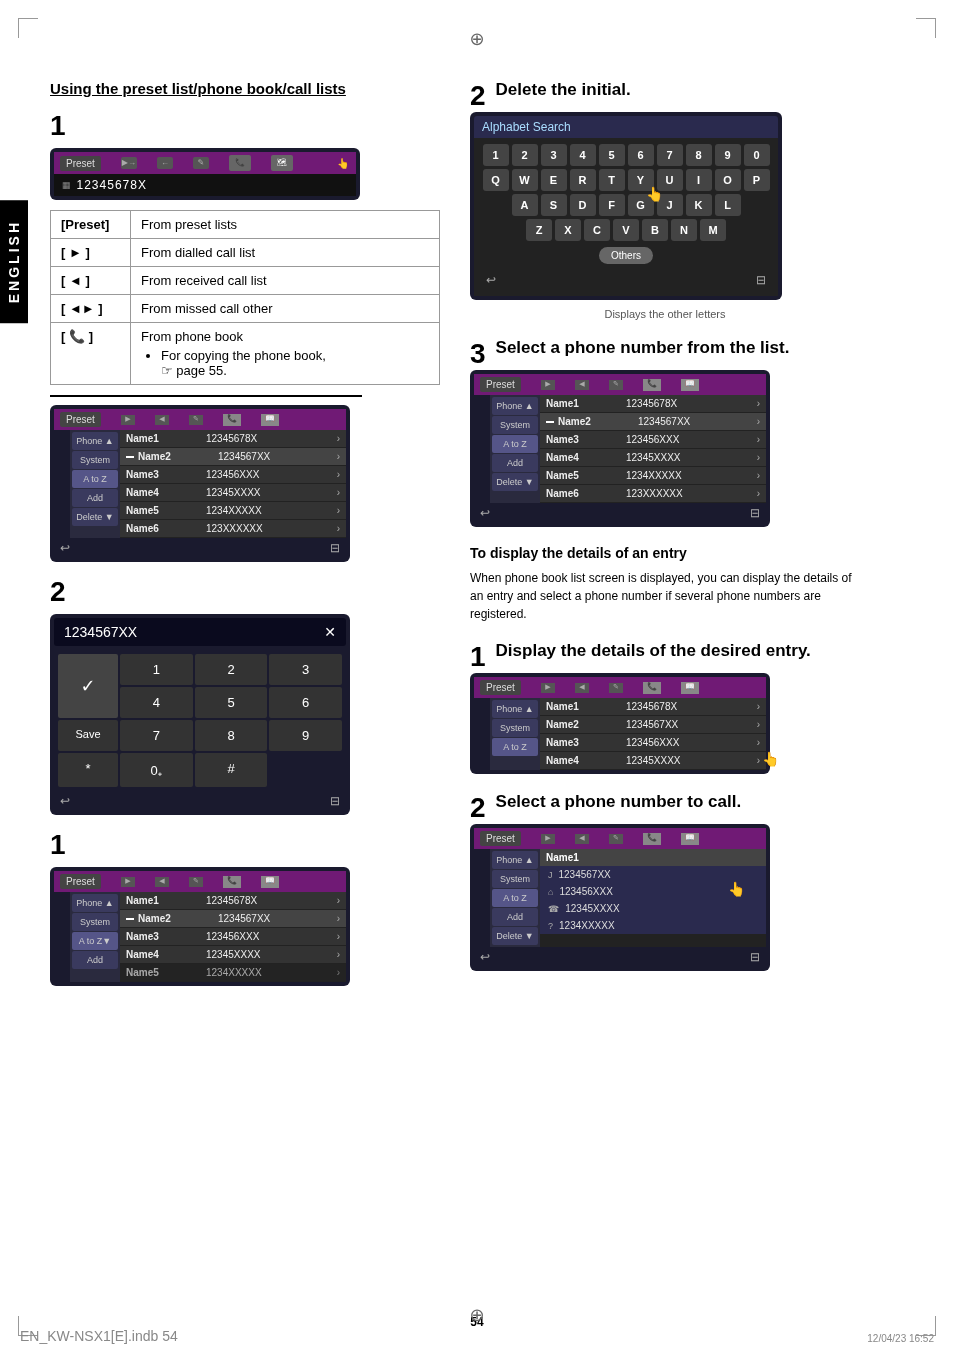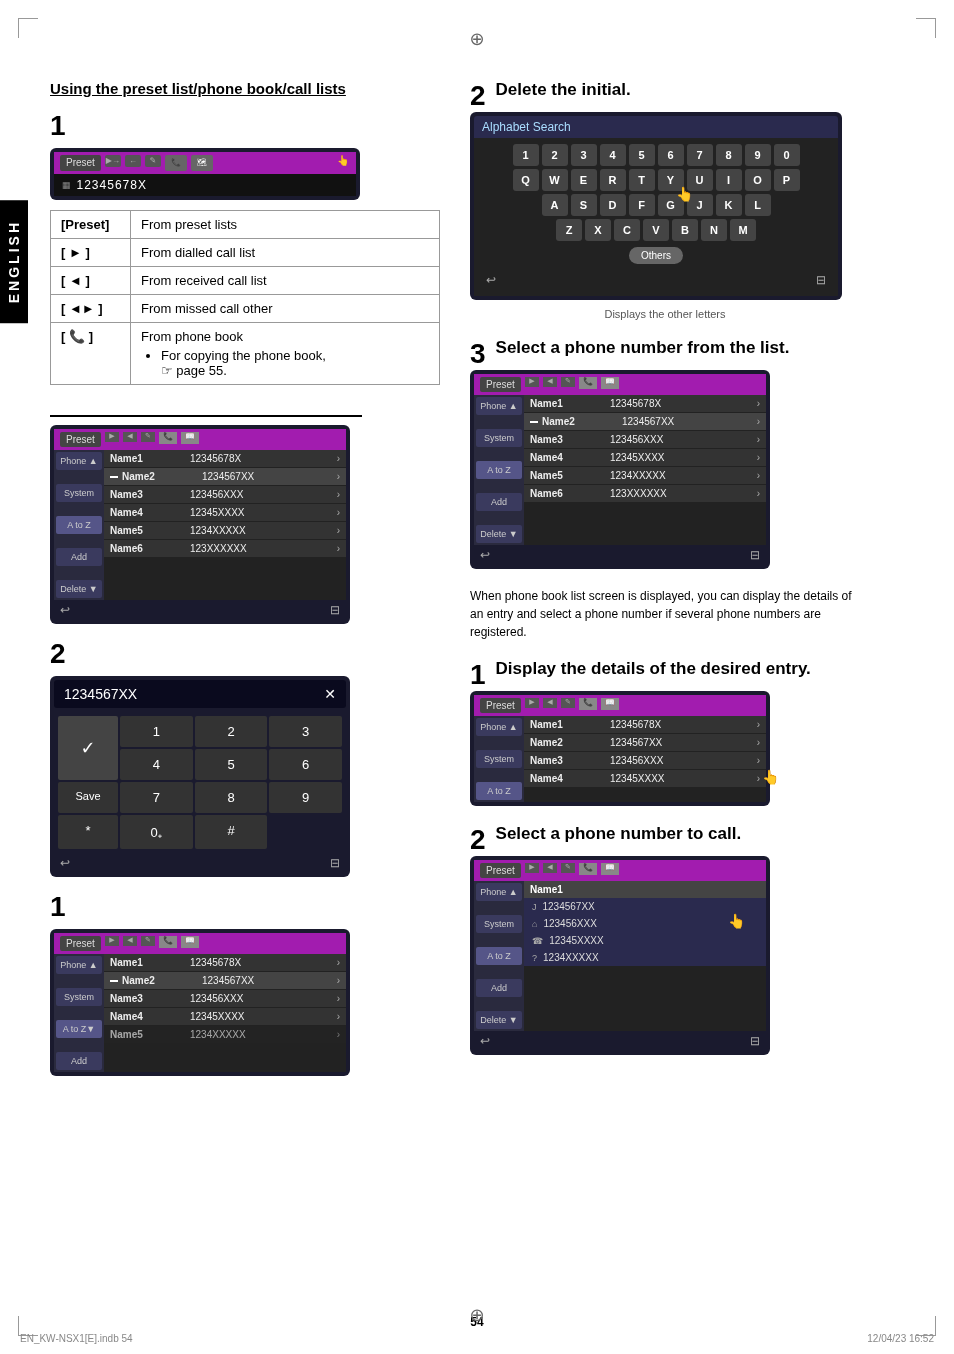--- a/index.html
+++ b/index.html
@@ -136,22 +136,23 @@
     
     .device-with-sidebar {
       display: flex;
     }
 
     .device-sidebar {
       display: flex;
       flex-direction: column;
       background: #2a2a3e;
       padding: 2px;
-      gap: 14px;
+      gap: 1px;
       width: 50px;
+      margin-left: 16px;
     }
 
     .sidebar-btn {
       background: #3a3a5e;
       color: #ccc;
       font-size: 9px;
       padding: 4px 2px;
       text-align: center;
       border-radius: 2px;
       white-space: nowrap;
@@ -182,40 +183,41 @@
 
     .home-icon {
       color: #aaa;
       font-size: 12px;
       margin-left: auto;
     }
 
     
     .preset-bar {
       display: flex;
-      background: #a21caf;
+      align-items: center;
+      background: #701a75;
       padding: 3px 6px;
-      gap: 4px;
+      gap: 20px;
       font-size: 10px;
       color: #ccc;
     }
 
     .preset-btn {
       background: #444;
       color: #ddd;
       padding: 2px 6px;
       border-radius: 2px;
       font-size: 10px;
     }
 
     
     .desc-table {
       width: 100%;
       border-collapse: collapse;
-      margin-bottom: 30px;
+      margin-bottom: 10px;
     }
 
     .desc-table td {
       border: 1px solid #999;
       padding: 6px 10px;
       vertical-align: top;
       font-size: 13px;
     }
 
     .desc-table td:first-child {
@@ -260,21 +262,21 @@
       border-radius: 2px;
     }
 
     
     .alpha-search-screen {
       background: #1a1a2e;
       border-radius: 6px;
       padding: 4px;
       margin-bottom: 8px;
       color: #fff;
-      width: 372px;
+      width: 312px;
     }
 
     .alpha-title {
       background: #2a2a4e;
       color: #adf;
       font-size: 12px;
       padding: 4px 8px;
       border-radius: 3px 3px 0 0;
     }
 
@@ -347,21 +349,21 @@
       transform: translateX(-50%);
       font-size: 12px;
       font-weight: bold;
     }
 
     
     .footer-info {
       position: absolute;
       bottom: 10px;
       left: 20px;
-      font-size: 10px;
+      font-size: 14px;
       color: #888;
     }
 
     .footer-info-right {
       position: absolute;
       bottom: 10px;
       right: 20px;
       font-size: 10px;
       color: #888;
     }
@@ -733,20 +735,21 @@
             </div>
           </div>
           <div class="device-footer">
             <span class="back-icon">↩</span>
             <span class="home-icon">⊟</span>
           </div>
         </div>
       </div>
 
       <div class="right-section-step">
+        <div class="detail-section-title">To display the details of an entry</div>
         <div class="body-text">When phone book list screen is displayed, you can display the details of an entry and select a phone number if several phone numbers are registered.</div>
       </div>
 
       <div class="right-section-step">
         <div style="display:flex;align-items:flex-start;gap:10px;">
           <span style="font-size:28px;font-weight:bold;">1</span>
           <span class="step-heading">Display the details of the desired entry.</span>
         </div>
         <div class="device-screen" style="width:300px;">
           <div class="preset-bar">

